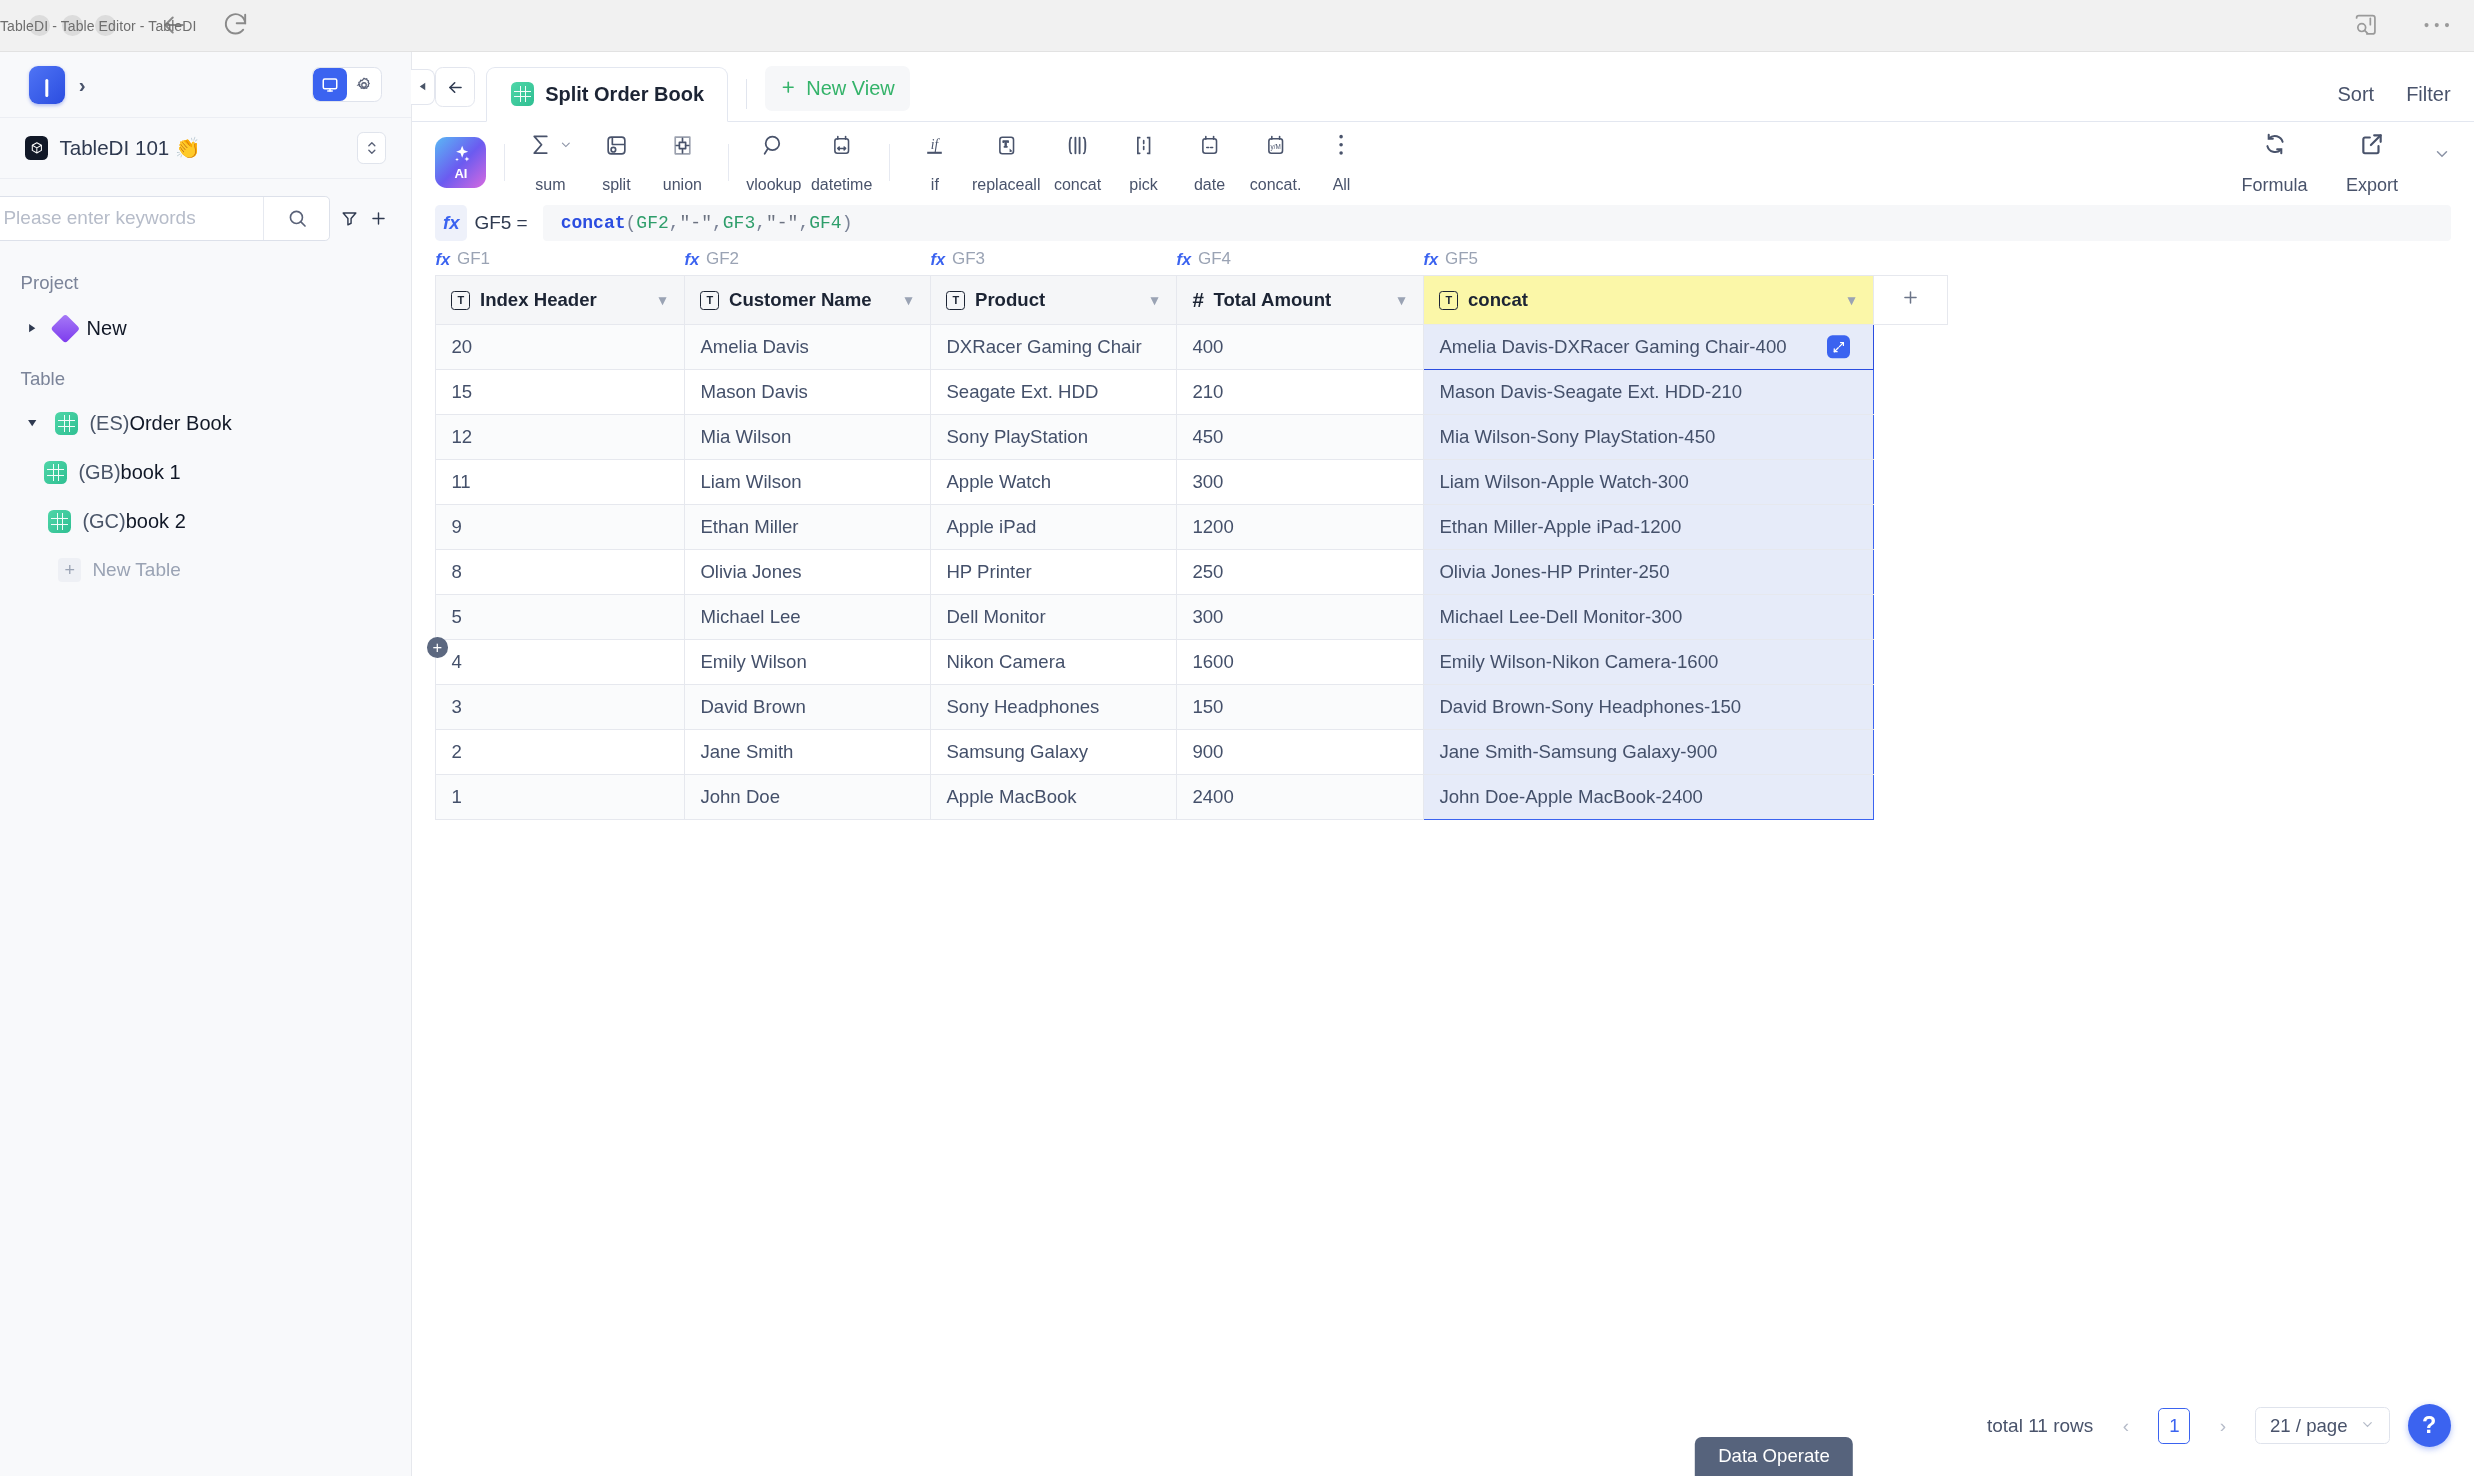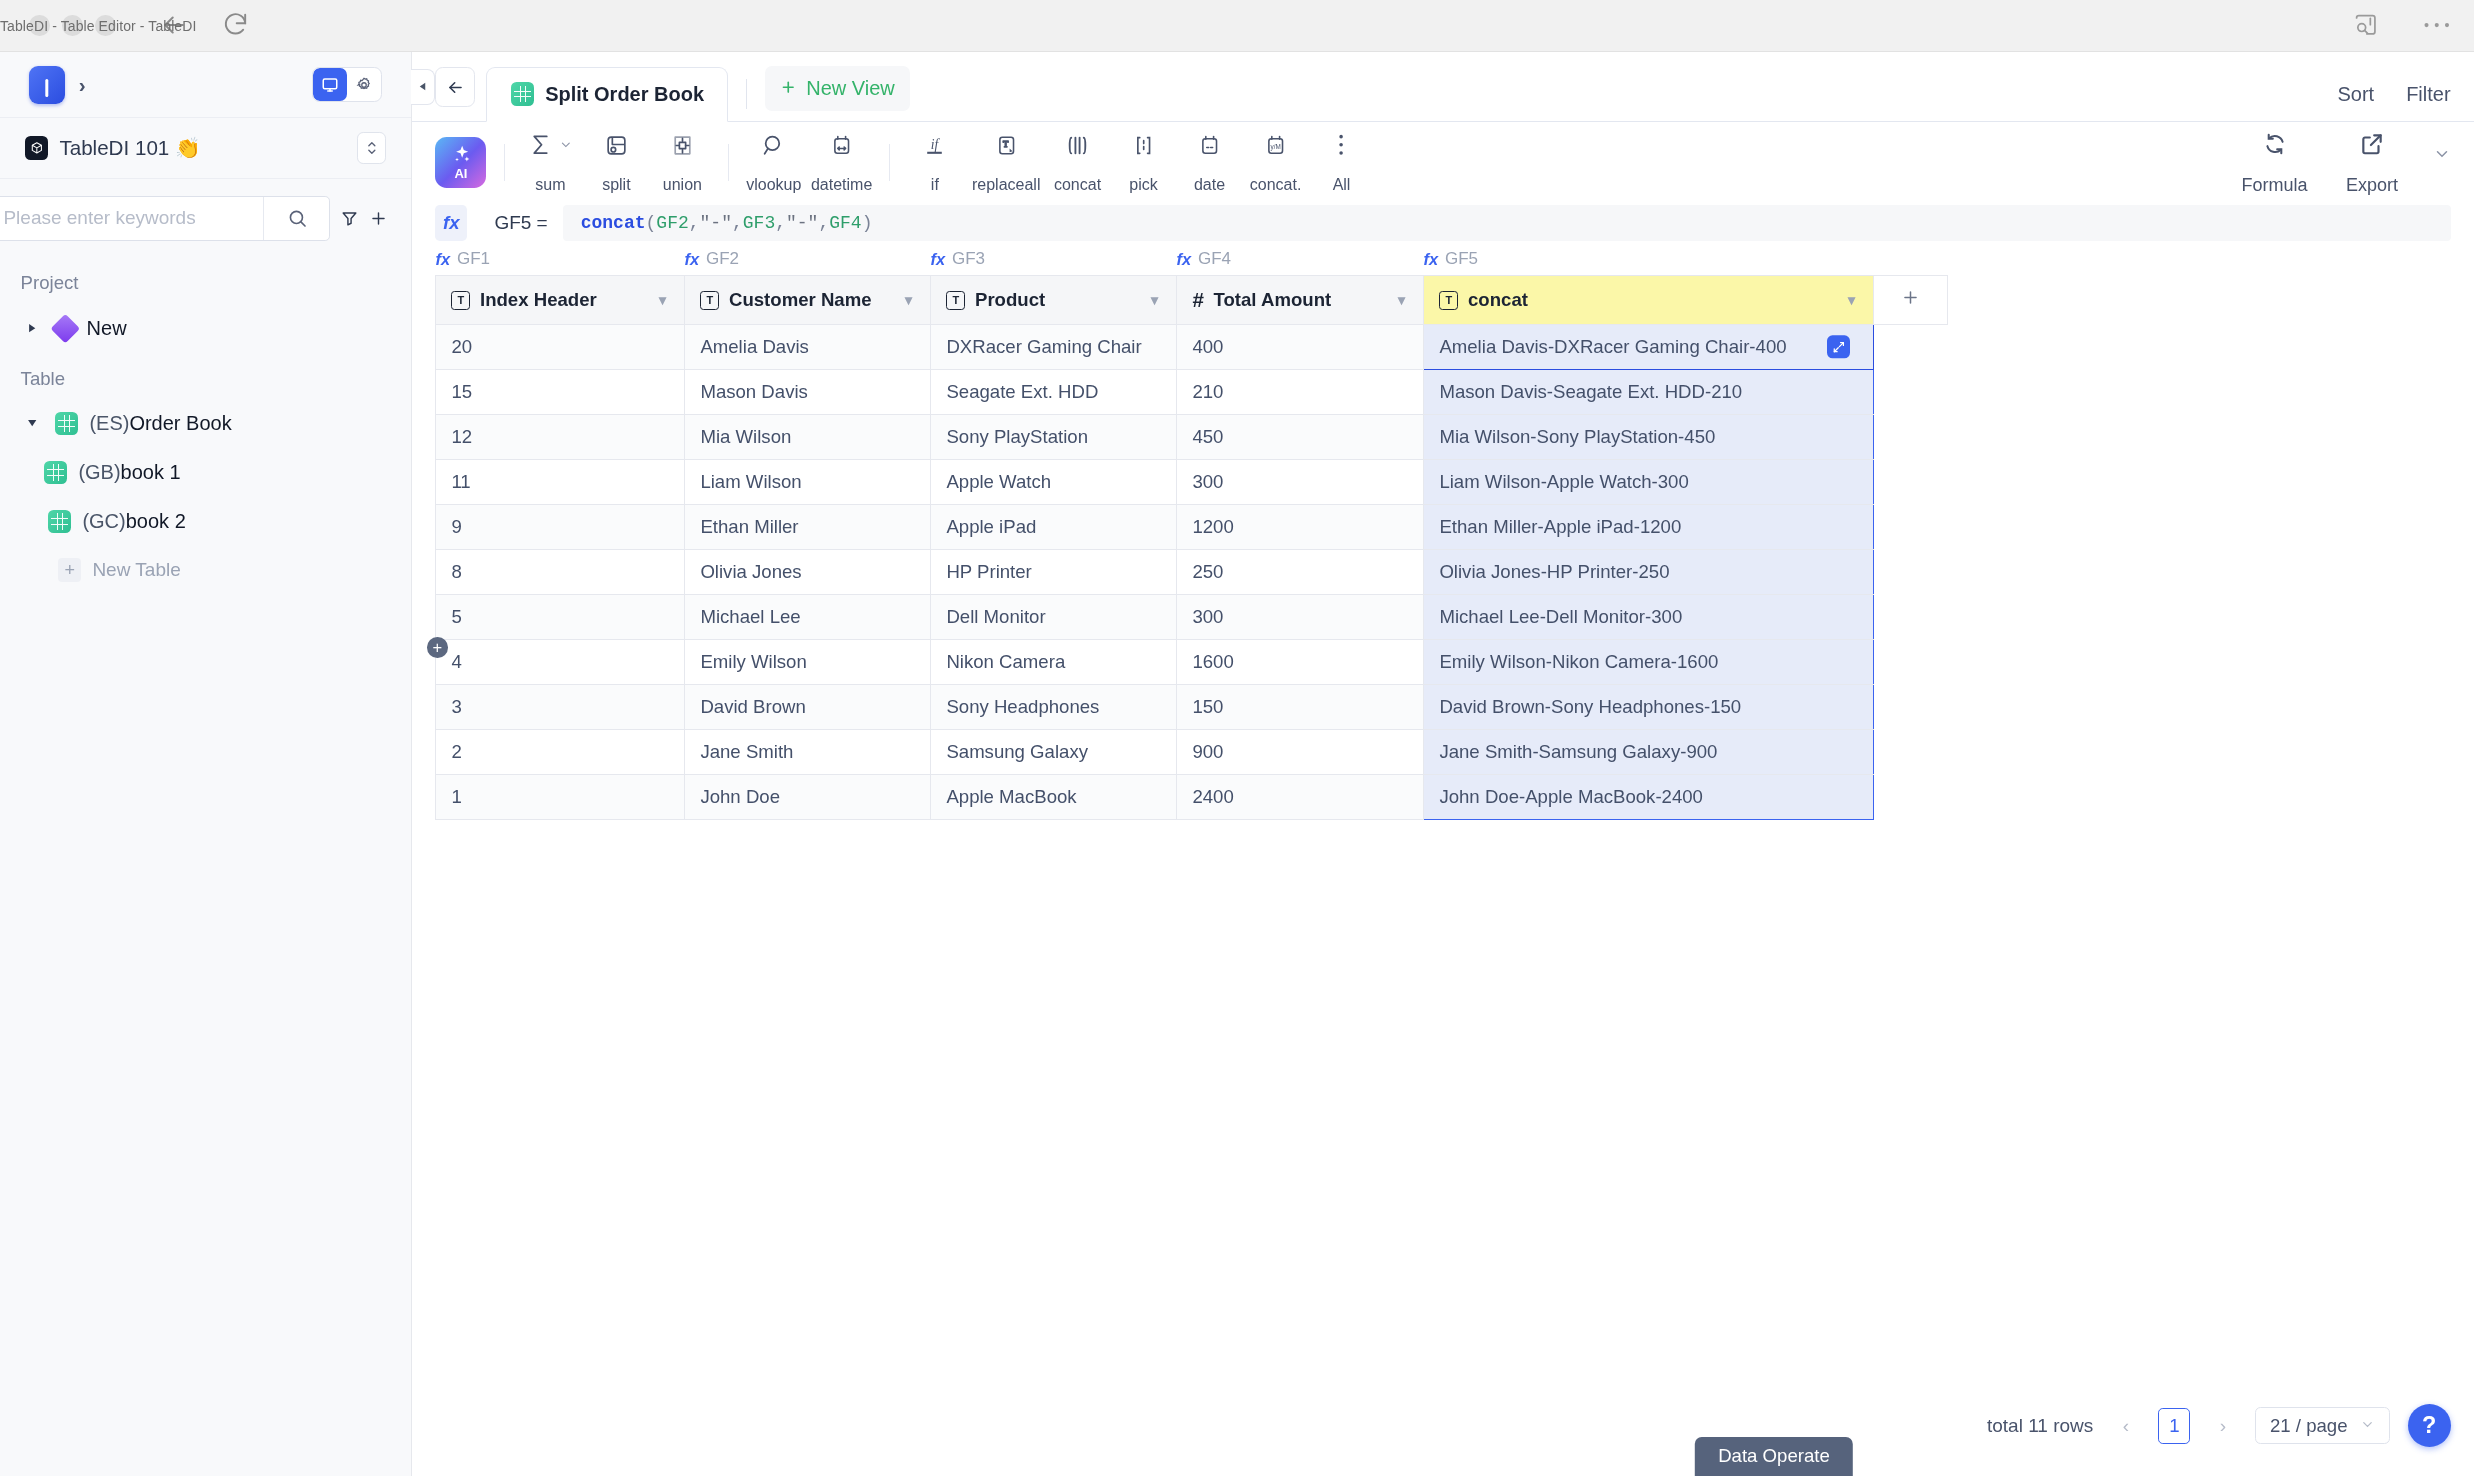--- a/index.html
+++ b/index.html
@@ -154,21 +154,21 @@
   .sum-wrap { display:flex; align-items:center; gap:0; }
   .right-tools { margin-left:auto; display:flex; align-items:center; gap: 27.5px; }
 
   
   .fbar { display:flex; align-items:center; padding: 0 23.4px 0 23.4px; height: 40px; gap: 0; }
   .fx-badge {
     width: 32px; height: 36px; background:#eef1fa; border-radius:4.8px;
     display:flex; align-items:center; justify-content:center;
     font-style: italic; font-weight:700; color:#3b63f0; font-size:18.6px; flex:none;
   }
-  .fcell { font-size: 19px; color:#2f3a50; margin: 0 15px 0 27px; white-space: nowrap; }
+  .fcell { font-size: 19px; color:#2f3a50; margin: 0 15px 0 7px; white-space: nowrap; }
   .fexpr {
     flex: 1; height: 36px; background:#f6f7f9; border-radius:4.1px;
     display:flex; align-items:center; padding: 0 18px;
     font-family: "Liberation Mono", monospace; font-size: 18px;
   }
   .fn { color:#2b4de0; font-weight:700; }
   .paren { color:#7a8296; }
   .ref { color:#2e9e6b; }
   .str { color:#6b7280; }
 

